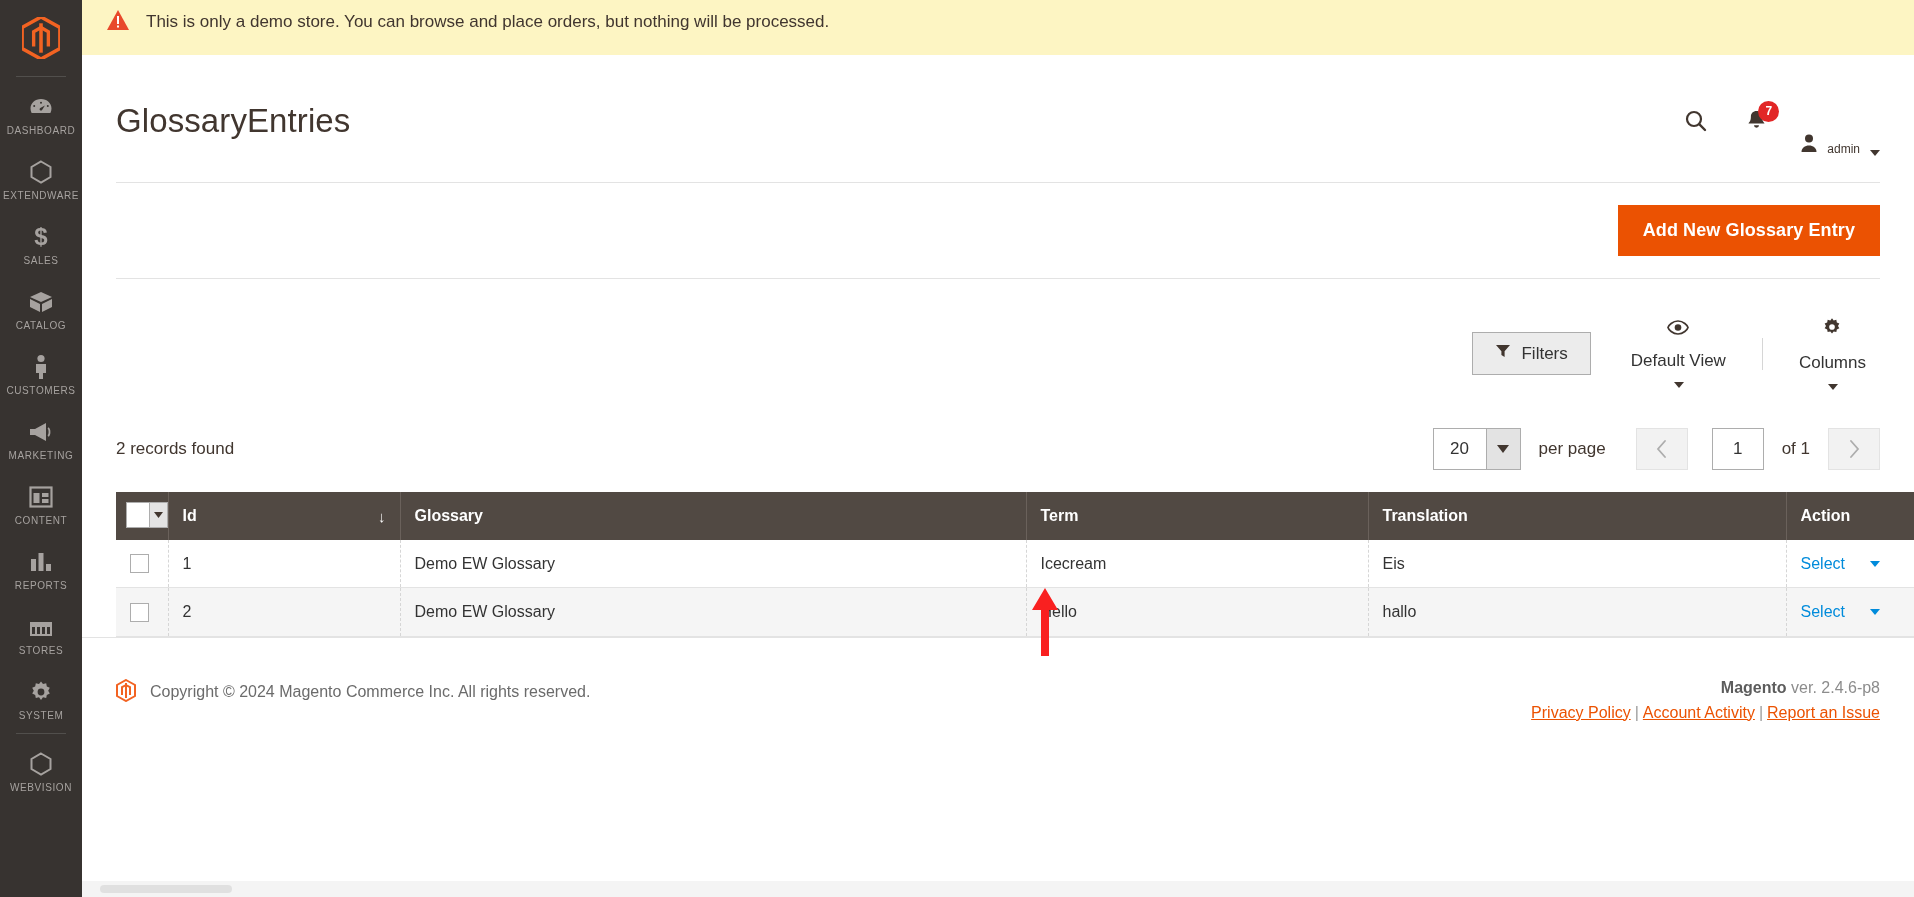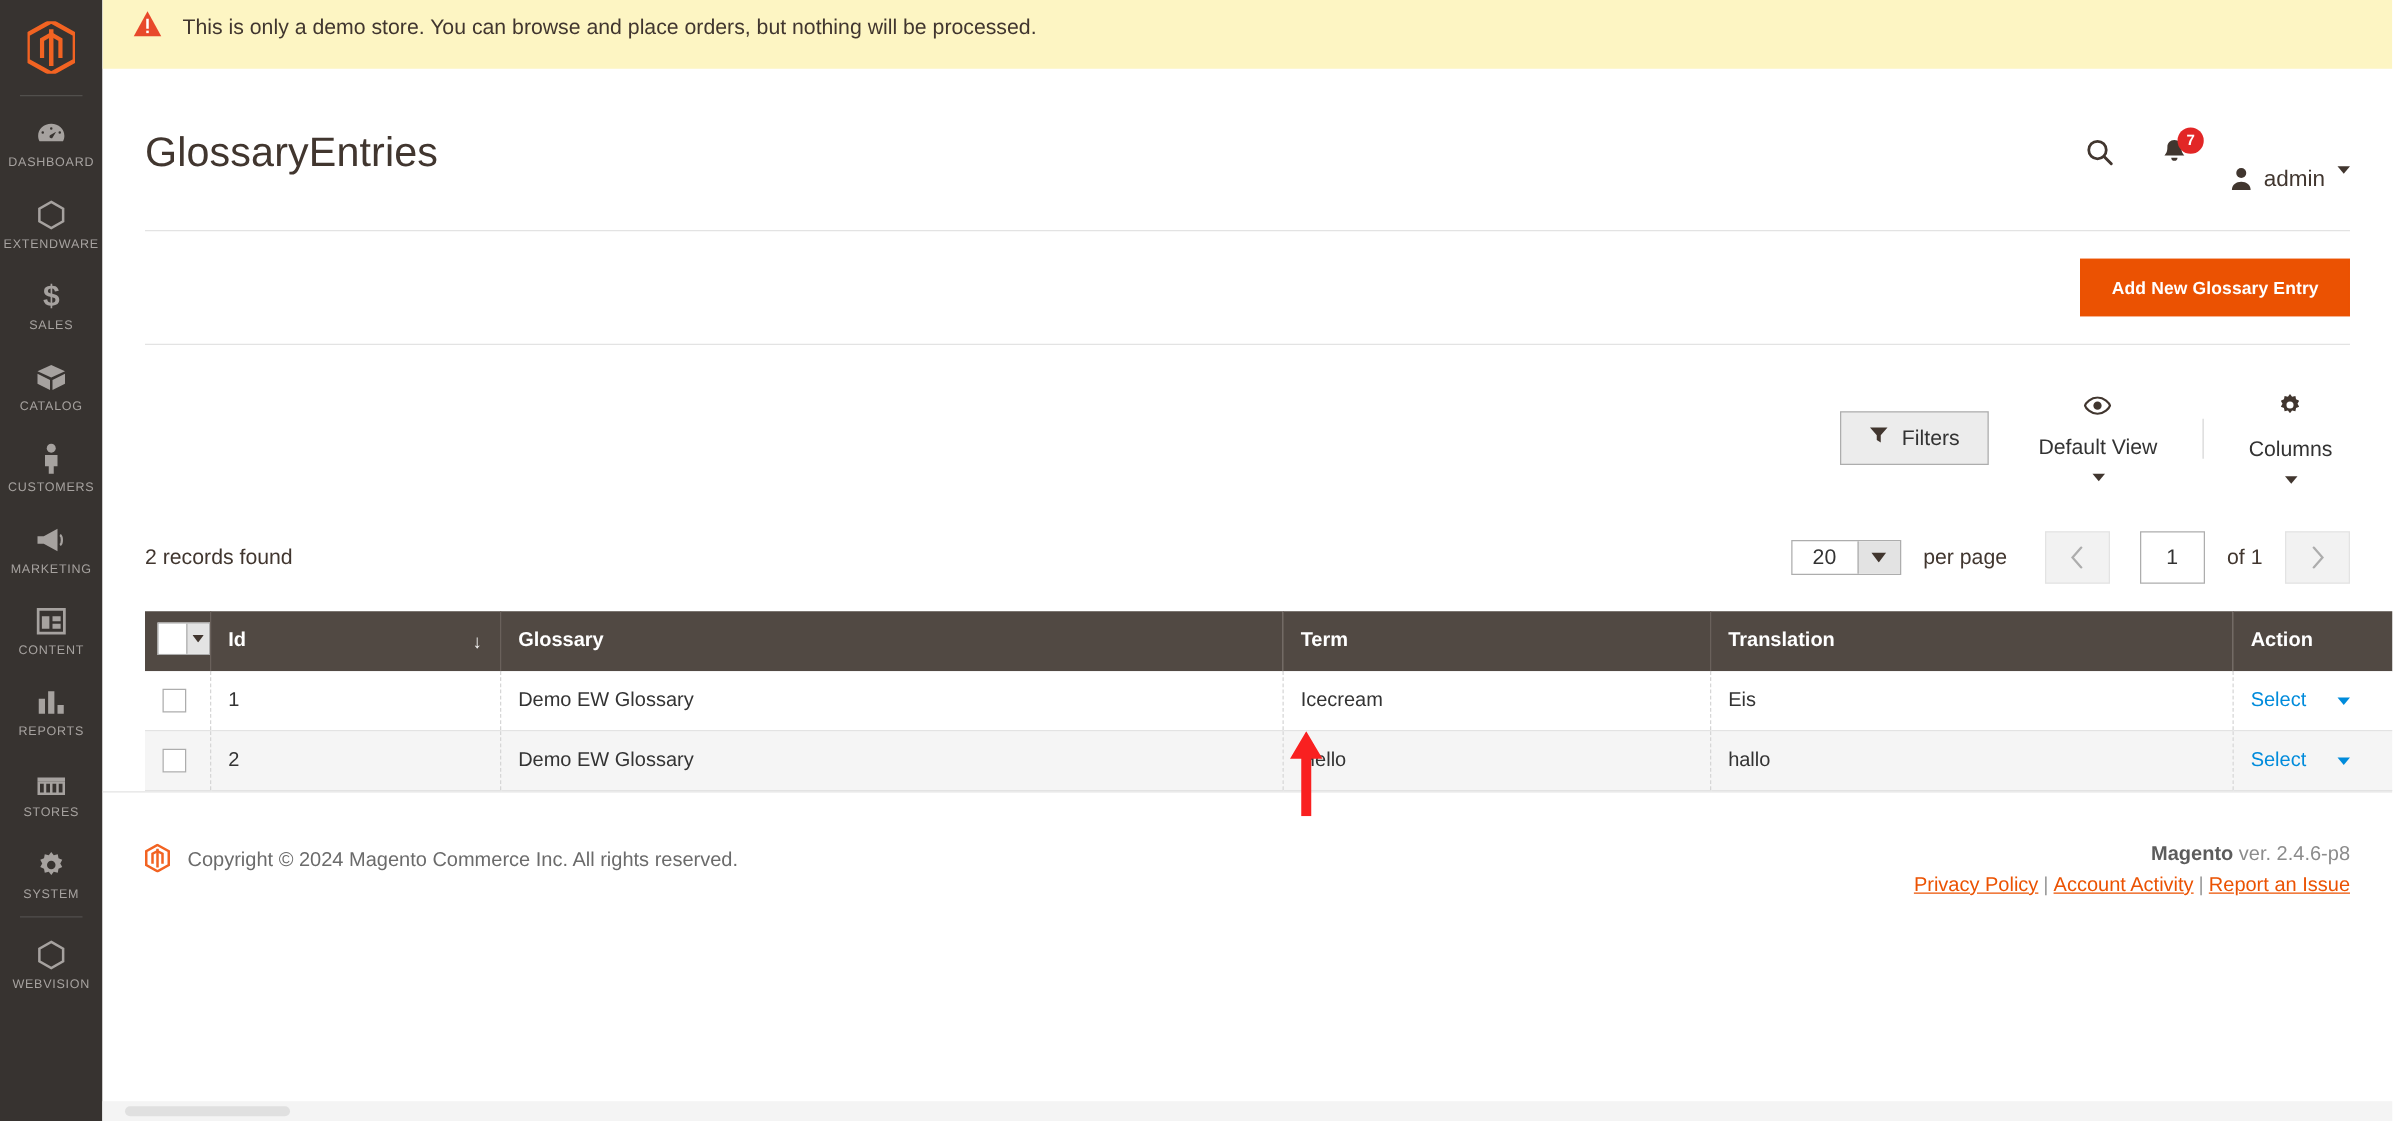--- a/index.html
+++ b/index.html
@@ -95,22 +95,22 @@
   .notif-badge {
     position: absolute; top: -3px; right: -6px;
     background: #e22626; color: #fff;
     border-radius: 50%;
     min-width: 21px; height: 21px;
     font-size: 12px; font-weight: 700;
     display: flex; align-items: center; justify-content: center;
     padding: 0 4px;
   }
   .admin-menu {
-    display: flex; align-items: flex-start; gap: 8px; cursor: pointer;
-    color: #41362f; font-size: 18px; margin-top: 48px;
+    display: flex; align-items: flex-end; gap: 8px; cursor: pointer;
+    color: #41362f; font-size: 12px; margin-top: 48px;
   }
   .caret-dn {
     width: 0; height: 0;
     border-left: 5px solid transparent;
     border-right: 5px solid transparent;
     border-top: 6px solid #41362f;
     margin-left: 2px;
   }
 
   
@@ -119,21 +119,21 @@
     border-bottom: 1px solid #e3e3e3;
     margin: 0 34px;
     padding: 22px 0;
     display: flex; justify-content: flex-end; align-items: center;
     min-height: 88px;
   }
   .btn-primary {
     background: #eb5202;
     color: #ffffff;
     border: 1px solid #eb5202;
-    font-size: 14px; font-weight: 700;
+    font-size: 18px; font-weight: 700;
     padding: 14px 24px;
     cursor: pointer;
     font-family: "Liberation Sans", sans-serif;
     letter-spacing: 0.1px;
   }
 
   
   .grid-toolbar {
     margin: 28px 34px 0 34px;
     display: flex; justify-content: flex-end; align-items: center;
@@ -164,21 +164,21 @@
     margin: 24px 34px 0 34px;
     display: flex; justify-content: space-between; align-items: center;
     min-height: 50px;
   }
   .records-found { font-size: 17px; color: #41362f; }
   .pager { display: flex; align-items: center; gap: 0; }
   .perpage-select {
     display: flex; align-items: stretch;
     border: 1px solid #adadad;
     background: #fff;
-    height: 28px;
+    height: 42px;
   }
   .perpage-val {
     display: flex; align-items: center; justify-content: center;
     width: 52px; font-size: 17px; color: #333;
   }
   .perpage-arrow {
     width: 34px; background: #e3e3e3;
     border-left: 1px solid #adadad;
     display: flex; align-items: center; justify-content: center;
     cursor: pointer;

